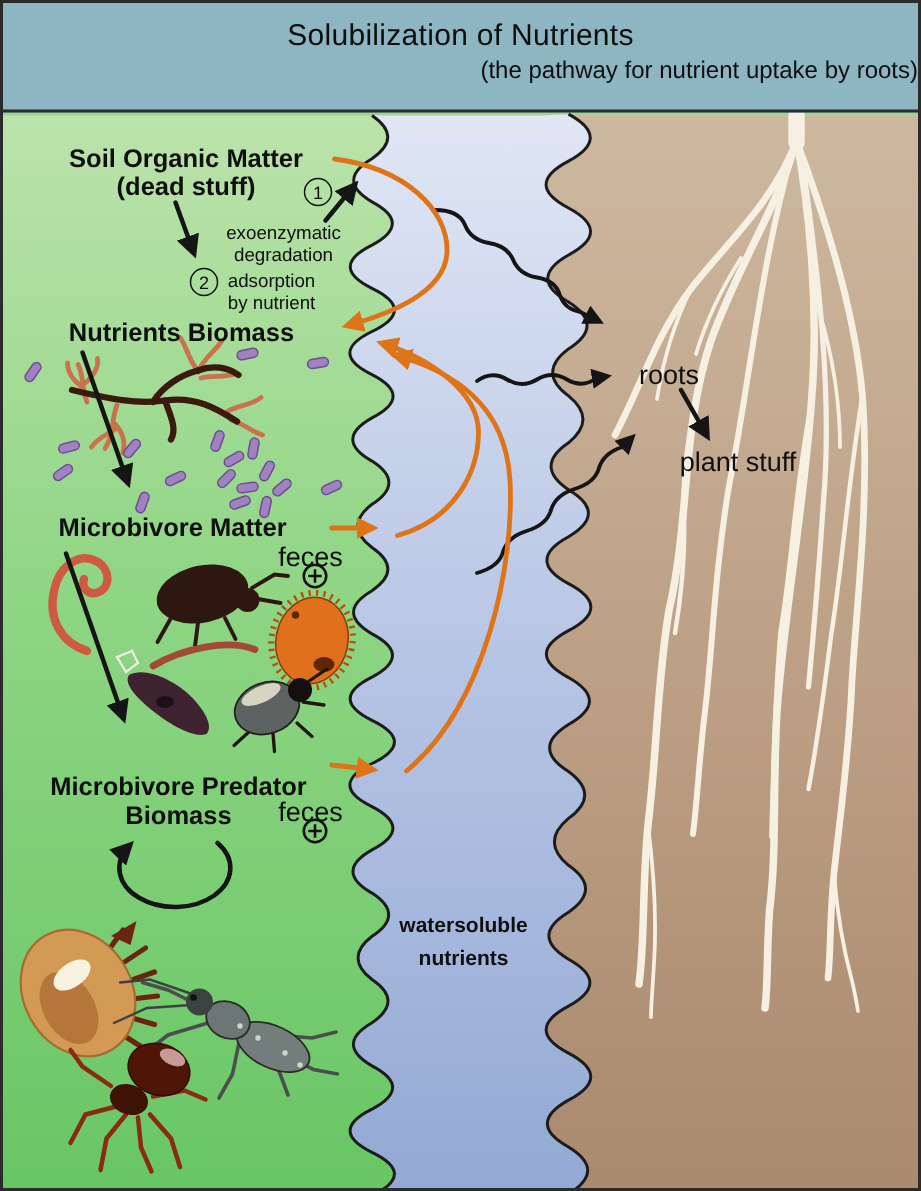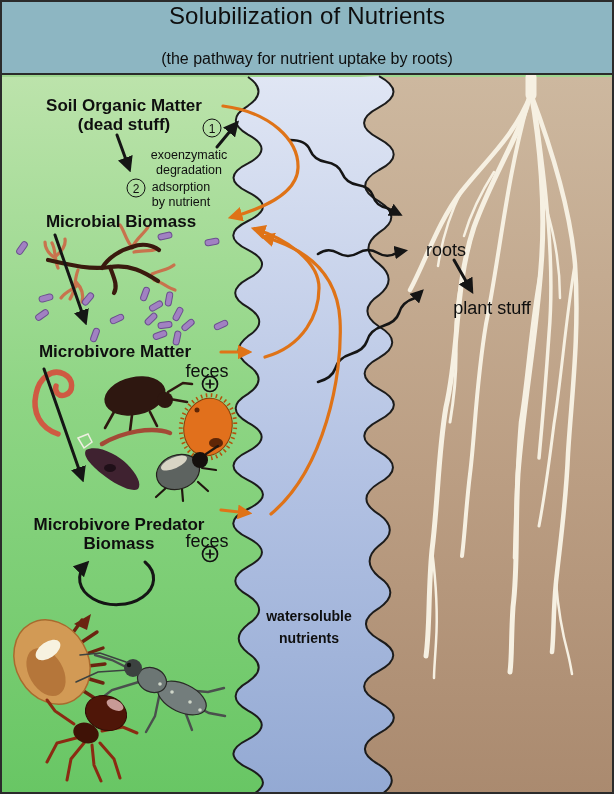--- a/index.html
+++ b/index.html
@@ -7,22 +7,22 @@
     position:relative; width:614px; height:794px;
     border:2px solid #2b2b2b; box-sizing:border-box;
     font-family:"Liberation Sans", sans-serif;
     overflow:hidden; background:#9ed68e;
   }
   .header{
     position:absolute; left:0; top:0; width:100%; height:73px;
     background:#8db6c2; border-bottom:2px solid #2b2b2b;
     box-sizing:border-box; text-align:center; color:#0e0e0e;
   }
-  .header .title{font-size:24px; letter-spacing:.2px;}
-  .header .subtitle{margin-top:20px; font-size:16px;}
+  .header .title{margin-top:11px; font-size:20px; letter-spacing:.2px;}
+  .header .subtitle{margin-top:3px; font-size:16px;text-align:right;}
   #zones{position:absolute; left:0; top:0;}
   .lbl{
     position:absolute; transform:translateX(-50%);
     text-align:center; white-space:pre-line; color:#0f0f0f; z-index:5;
   }
   .b17{font-size:17px; font-weight:700; line-height:19px;}
   .b17w{font-size:14px; font-weight:700; line-height:22px;}
   .s12{font-size:12.5px; line-height:15px;}
   .s13{font-size:18px;}
   .r21{font-size:18px;}
@@ -262,21 +262,21 @@
   </div>
 
   <div class="lbl b17" style="left:122px; top:94px;">Soil Organic Matter
 (dead stuff)</div>
   <div class="numcircle" style="left:210px; top:126px;">1</div>
   <div class="lbl s12" style="left:187px; top:146px;">exoenzymatic
 degradation</div>
   <div class="numcircle" style="left:134px; top:186px;">2</div>
   <div class="lbl s12" style="left:179px; top:178px;">adsorption
 by nutrient</div>
-  <div class="lbl b17" style="left:119px; top:210px;">Microbial Biomass</div>
+  <div class="lbl b17" style="left:119px; top:210px;">Nutrients Biomass</div>
   <div class="lbl b17" style="left:113px; top:340px;">Microbivore Matter</div>
   <div class="lbl s13" style="left:205px; top:359px;">feces</div>
   <div class="lbl b17" style="left:117px; top:513px;">Microbivore Predator
 Biomass</div>
   <div class="lbl s13" style="left:205px; top:529px;">feces</div>
   <div class="lbl b17w" style="left:307px; top:603px;">watersoluble
 nutrients</div>
   <div class="lbl r21" style="left:444px; top:238px;">roots</div>
   <div class="lbl r21" style="left:490px; top:296px;">plant stuff</div>
 

